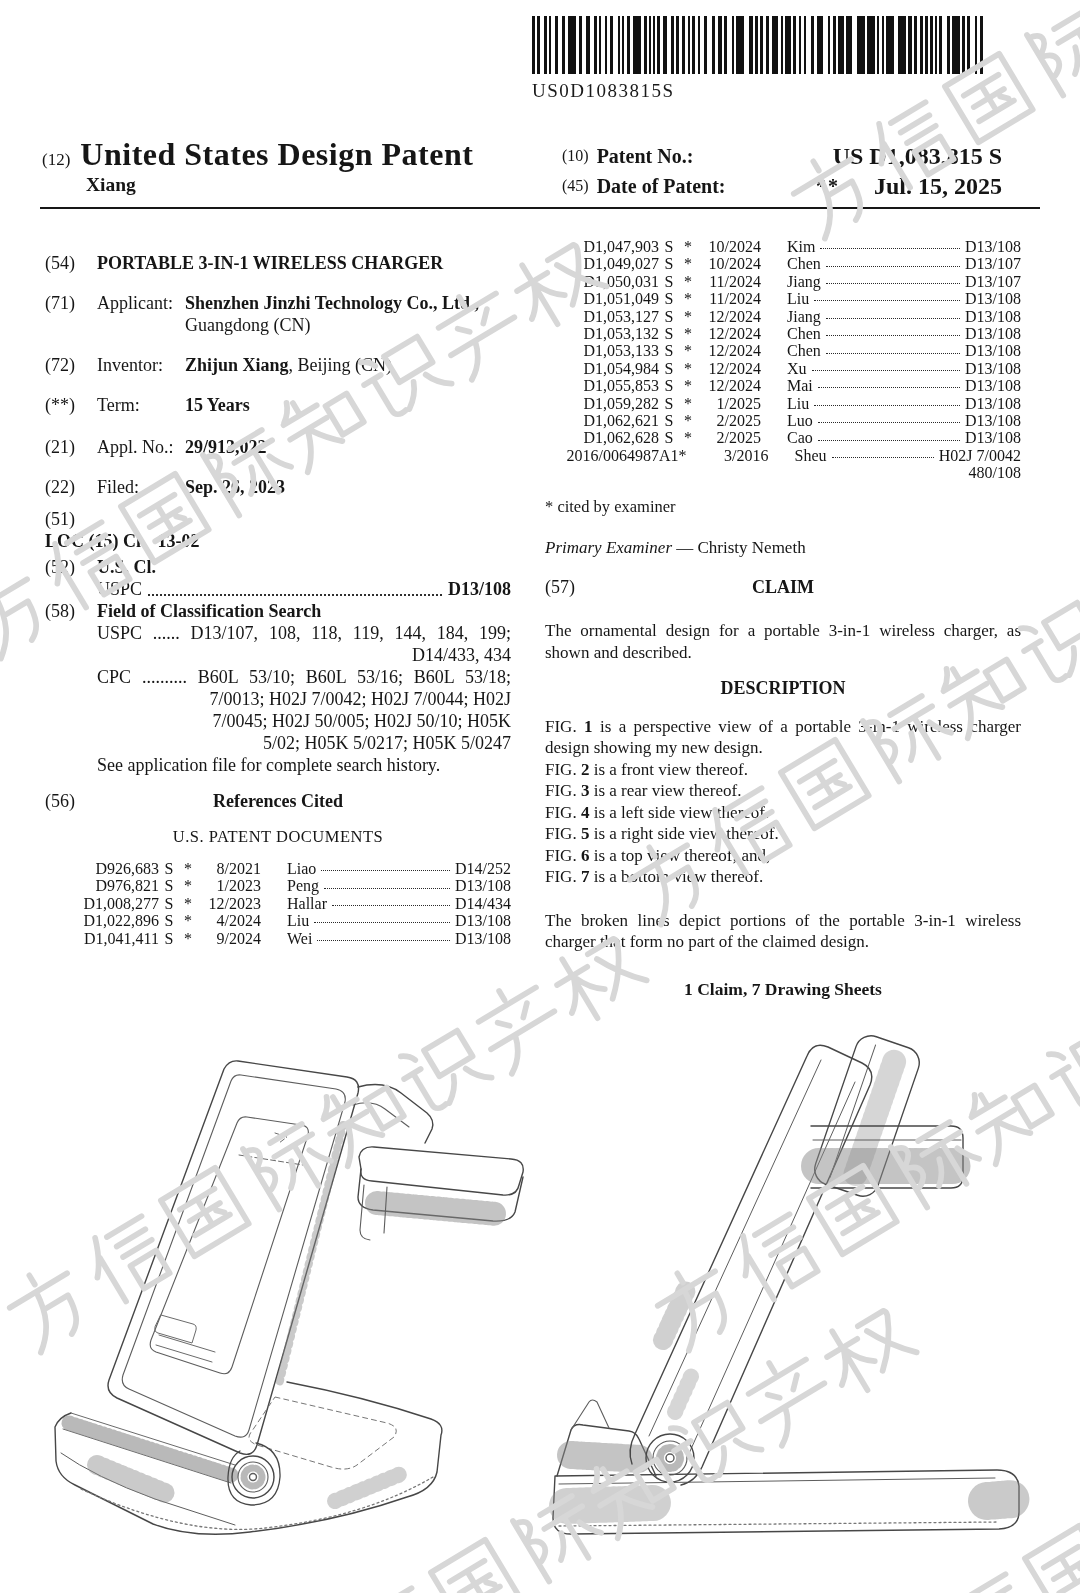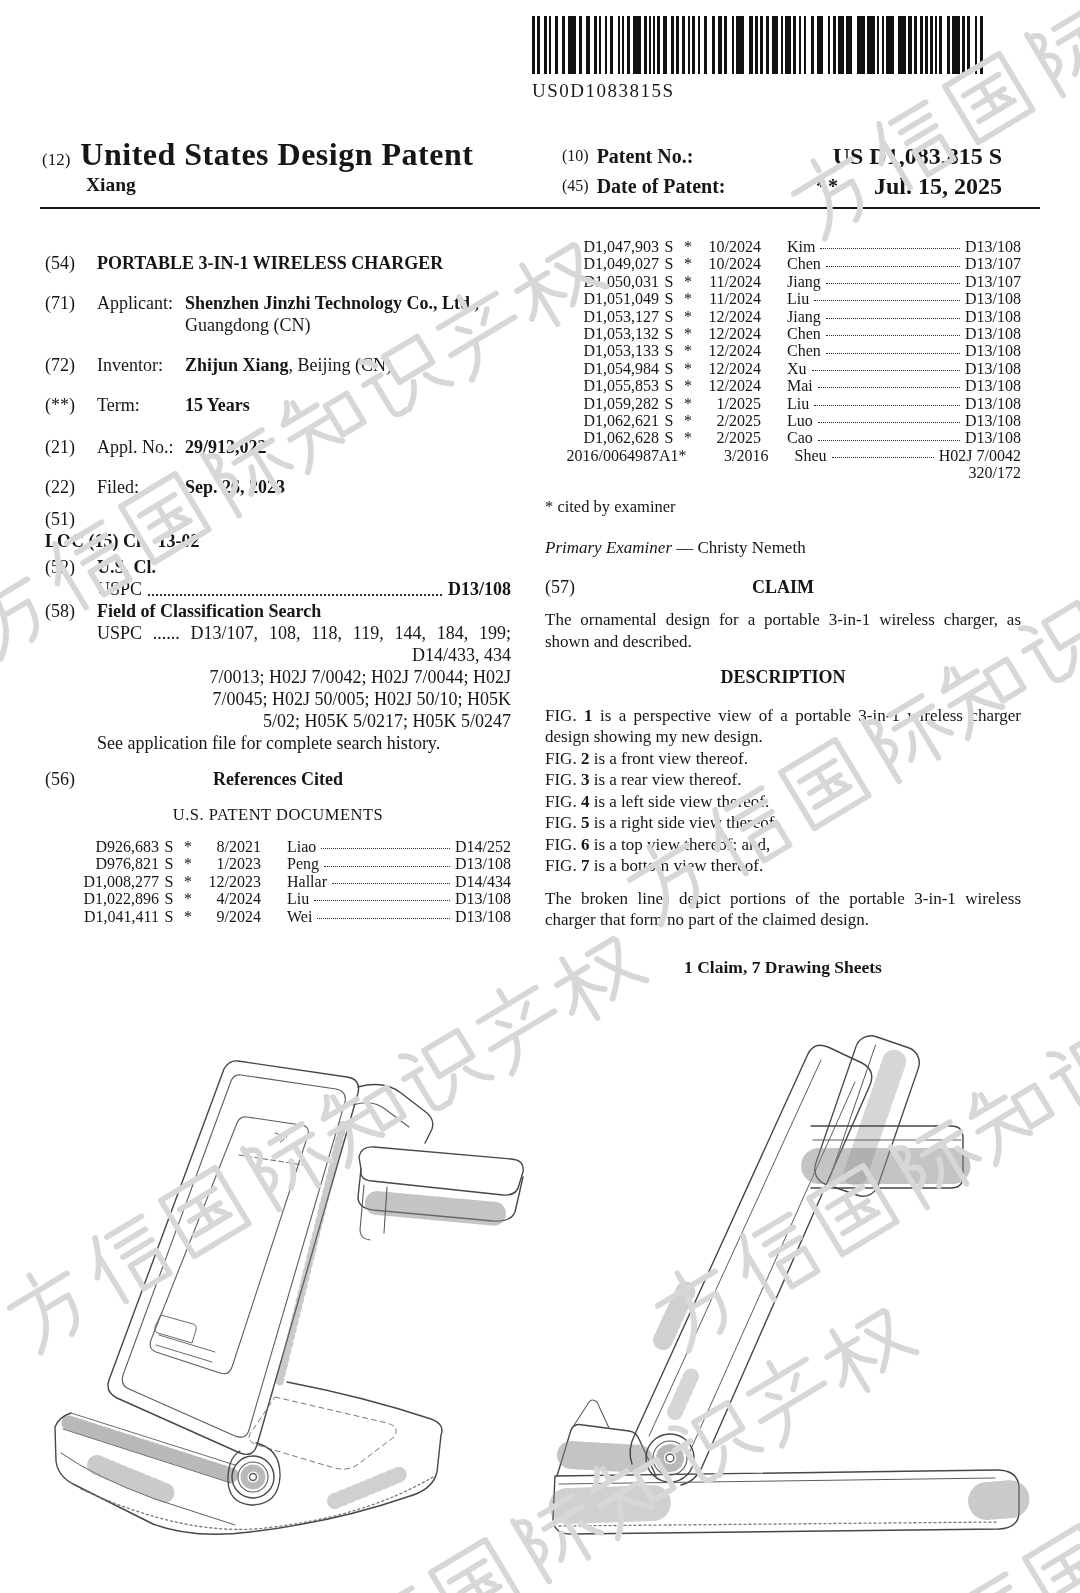--- a/index.html
+++ b/index.html
@@ -43,21 +43,21 @@
   .rnum{width:114px;flex:none;text-align:right;white-space:pre;}
   .rkind{min-width:20px;flex:none;text-align:center;white-space:pre;}
   .rstar{width:18px;flex:none;text-align:center;}
   .rdate{width:64px;flex:none;text-align:right;}
   .rname{margin-left:26px;white-space:pre;}
   .rlead{flex:1;border-bottom:1.7px dotted #2a2a2a;align-self:center;margin:0 5px;transform:translateY(2px);}
   .rcls{text-align:right;white-space:pre;}
   .refcont{font-size:16px;line-height:17.4px;text-align:right;}
   .cited-note{margin-top:14px;font-size:16.5px;}
   .examiner{margin-top:20px;font-size:17px;}
-  .claim-text,.broken-note{text-align:justify;margin-top:11px;}
+  .claim-text,.broken-note{text-align:justify;margin-top:22px;}
   .desc-head{margin-top:15px;}
   .figs{margin-top:16px;}
   .fig-line{text-align:justify;}
   .sheets{margin-top:26px;text-align:center;font-weight:bold;font-size:17.5px;}
   
   .figsvg{position:absolute;}
   .wm-overlay{position:absolute;left:0;top:0;width:1080px;height:1593px;z-index:6;pointer-events:none;}
 </style>
 </head>
 <body>
@@ -214,20 +214,21 @@
         <b>D13/108</b>
       </span>
     </div>
     <div class="field">
       <span class="fnum">(58)</span>
       <span class="fval" style="font-weight:bold">Field of Classification Search</span>
     </div>
     <div class="fcs-lines">
       <div class="j-line">USPC ...... D13/107, 108, 118, 119, 144, 184, 199;</div>
       <div class="r-line">D14/433, 434</div>
+      <div class="j-line">CPC .......... B60L 53/10; B60L 53/16; B60L 53/18;</div>
       <div>
 
           <div class="r-line">7/0013; H02J 7/0042; H02J 7/0044; H02J</div>
           <div class="r-line">7/0045; H02J 50/005; H02J 50/10; H05K</div>
           <div class="r-line">5/02; H05K 5/0217; H05K 5/0247</div>
         </div>
       <div>See application file for complete search history.</div>
     </div>
     <div class="sec-head m14">
       <span class="snum">(56)</span>
@@ -414,21 +415,21 @@
         <div class="refrow">
           <span class="rnum">2016/0064987</span>
           <span class="rkind">A1*</span>
           <span class="rstar"></span>
           <span class="rdate">3/2016</span>
           <span class="rname">Sheu</span>
           <span class="rlead"></span>
           <span class="rcls">H02J 7/0042</span>
         </div>
       </div>
-    <div class="refcont">320/172</div>
+    <div class="refcont">480/108</div>
     <div class="cited-note">* cited by examiner</div>
     <div class="examiner">
       <i>Primary Examiner</i>
       <span>—</span>
       <span>Christy Nemeth</span>
     </div>
     <div class="sec-head m18">
       <span class="snum">(57)</span>
       <span>CLAIM</span>
     </div>

